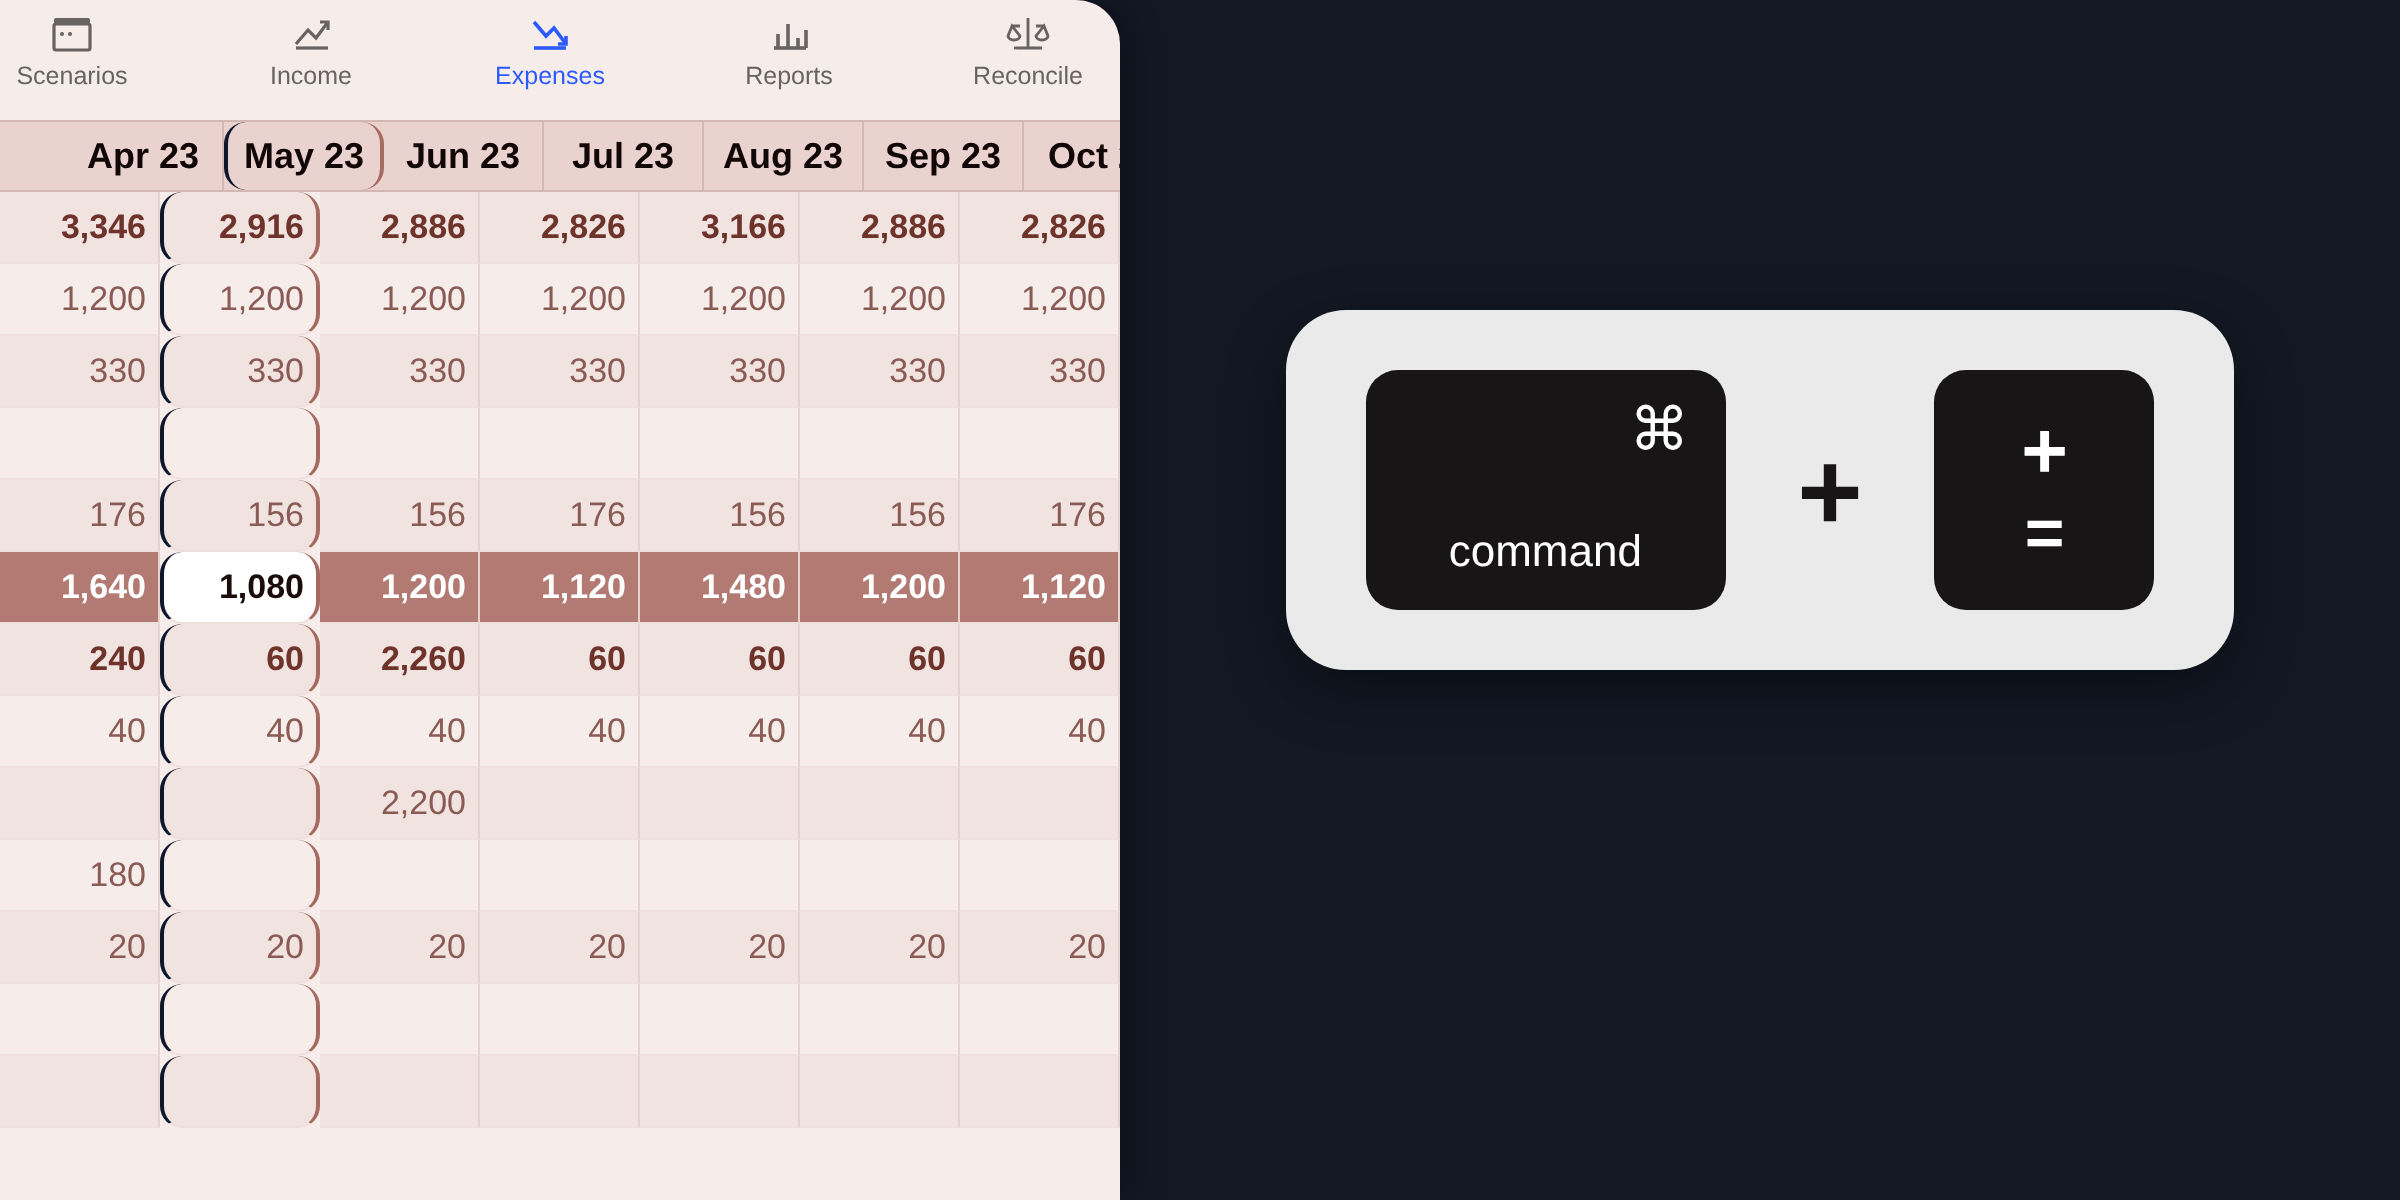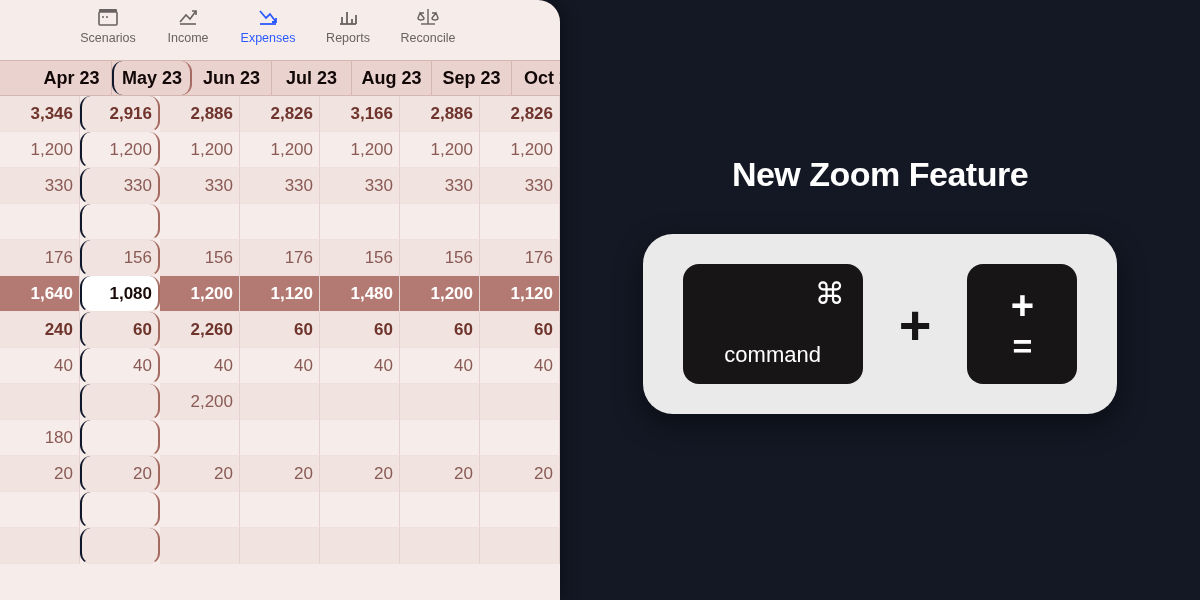--- a/index.html
+++ b/index.html
@@ -18,23 +18,23 @@
     left: 0; top: 0;
     width: 560px; height: 600px;
     background: #f6ecea;
     border-top-right-radius: 22px;
     box-shadow: 2px 0 18px rgba(0,0,0,.4);
     overflow: hidden;
   }
   .toolbar {
     height: 60px;
     display: flex;
-    justify-content: center;
-    padding: 6px 24px 0 0;
-    gap: 8px;
+    justify-content: space-between;
+    padding: 6px 10px 0 0;
+    gap: 20px;
   }
   .tool {
     width: 72px;
     display: flex;
     flex-direction: column;
     align-items: center;
     gap: 3px;
     cursor: pointer;
     color: #696262;
   }
@@ -299,21 +299,20 @@
         <div class="cell"></div>
         <div class="cell"></div>
         <div class="cell"></div>
         <div class="cell"></div>
         <div class="cell"></div>
       </div>
     </div>
 </div>
 
 <div class="callout">
-  <div class="callout-title">New Zoom Feature</div>
   <div class="key-row">
     <div class="key key-cmd">
       <div class="cmd-glyph">⌘</div>
       <div class="cmd-label">command</div>
     </div>
     <div class="plus-sep">+</div>
     <div class="key key-plus">
       <div class="big">+</div>
       <div class="eq">=</div>
     </div>

